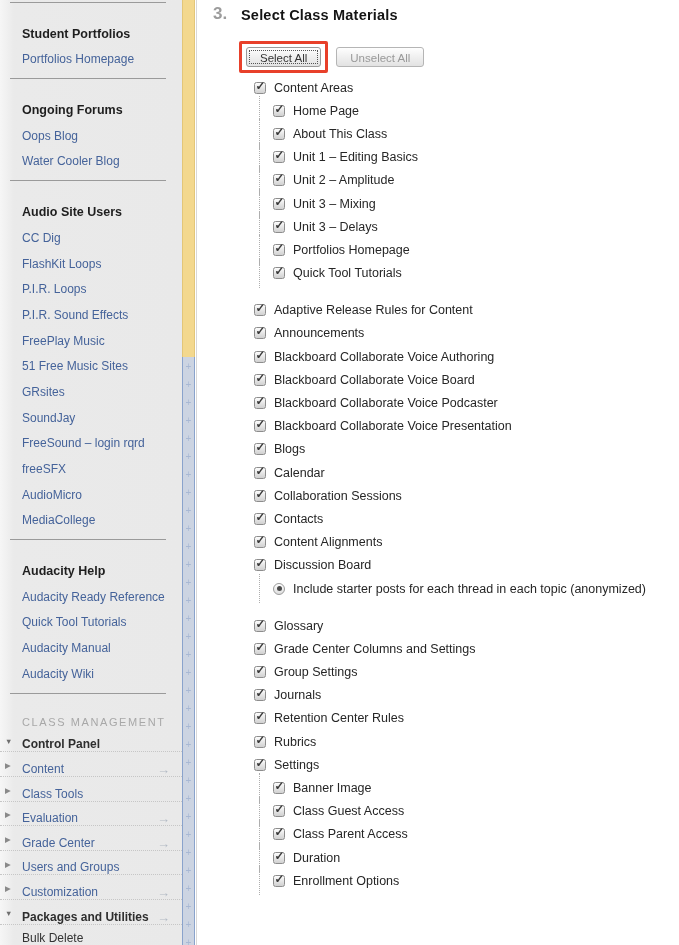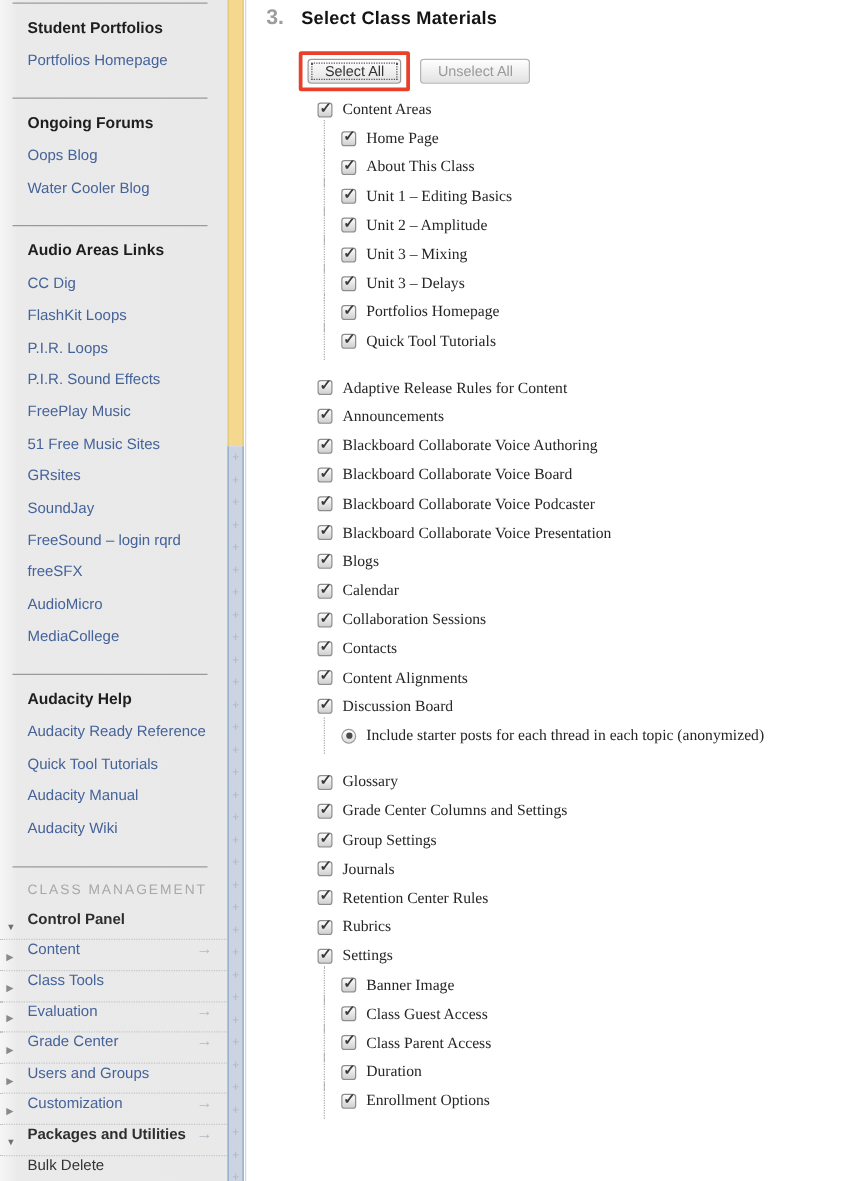--- a/index.html
+++ b/index.html
@@ -7,21 +7,21 @@
     width:679px;height:945px;overflow:hidden;position:relative;
     background:#ffffff;font-family:"Liberation Sans",sans-serif;
     -webkit-font-smoothing:antialiased;
   }
   
   #sidebar{
     position:absolute;left:0;top:0;width:182px;height:945px;
     background:linear-gradient(to right,#f6f6f6 0,#eaeaea 14px,#e9e9e9 100%);
     overflow:hidden;
   }
-  .srow{display:flex;align-items:flex-start;}
+  .srow{display:flex;align-items:flex-end;}
   .srow.divider{height:1px;background:#9a9a9a;margin:12px 16px 12px 10px;}
   .srow.divider:first-child{margin-top:2px;}
   .srow.header{height:25.7px;padding-left:22px;font-size:12.5px;font-weight:bold;color:#1e1e1e;}
   .srow.link{height:25.7px;padding-left:22px;font-size:12px;color:#45639a;cursor:pointer;}
   .srow.caps{height:22px;padding-left:22px;font-size:11px;letter-spacing:1.6px;color:#a8a8a8;}
   .srow.panel,.srow.panelbold{
     height:24.6px;box-sizing:border-box;padding-left:22px;position:relative;
     border-bottom:1px dotted #c6c6c6;font-size:12px;cursor:pointer;
   }
   .srow.panel{color:#45639a;}
@@ -89,21 +89,21 @@
   }
   .radio{
     width:12px;height:12px;box-sizing:border-box;flex:none;position:relative;
     border:1px solid #9a9a9a;border-radius:50%;
     background:linear-gradient(#ffffff,#dddddd);cursor:pointer;
   }
   .radio.on::after{
     content:"";position:absolute;left:2.5px;top:2.5px;width:5px;height:5px;
     border-radius:50%;background:#4a4a4a;
   }
-  .lab{margin-left:8px;font-size:12.5px;color:#262626;white-space:nowrap;font-family:Liberation Serif, serif;}
+  .lab{margin-left:8px;font-size:12.5px;color:#262626;white-space:nowrap;}
 </style>
 </head>
 <body>
 
 <div id="sidebar">
   <div>
       <div class="srow divider"></div>
       <div class="srow header">
         <span class="txt">Student Portfolios</span>
       </div>
@@ -115,21 +115,21 @@
         <span class="txt">Ongoing Forums</span>
       </div>
       <div class="srow link">
         <span class="txt">Oops Blog</span>
       </div>
       <div class="srow link">
         <span class="txt">Water Cooler Blog</span>
       </div>
       <div class="srow divider"></div>
       <div class="srow header">
-        <span class="txt">Audio Areas Links</span>
+        <span class="txt">Audio Site Users</span>
       </div>
       <div class="srow link">
         <span class="txt">CC Dig</span>
       </div>
       <div class="srow link">
         <span class="txt">FlashKit Loops</span>
       </div>
       <div class="srow link">
         <span class="txt">P.I.R. Loops</span>
       </div>

